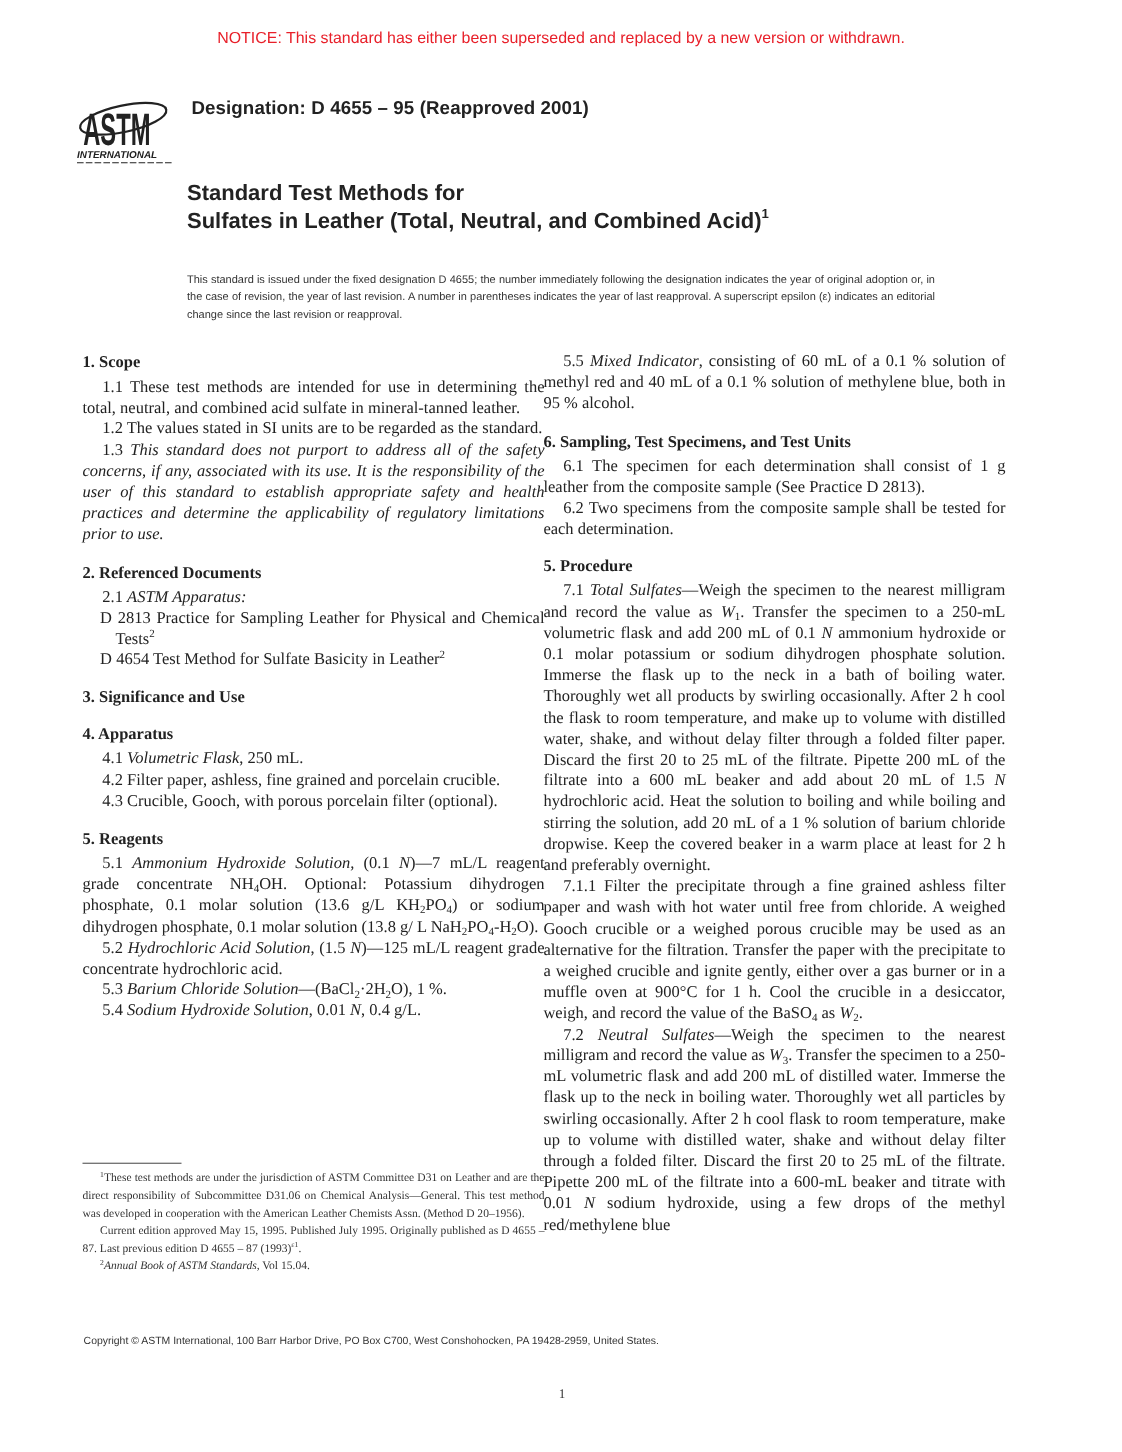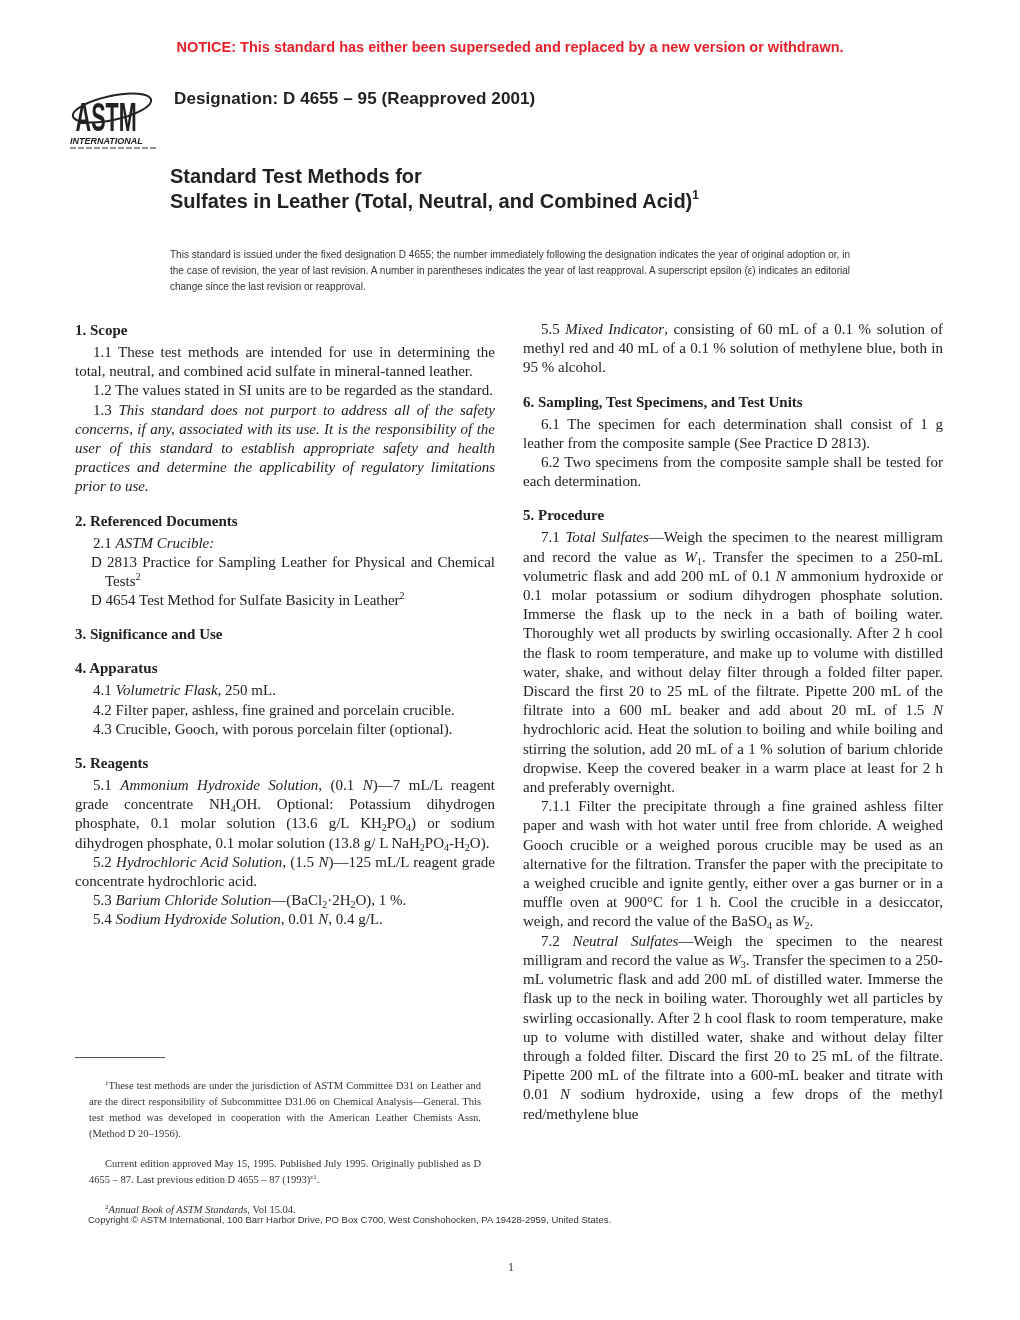--- a/index.html
+++ b/index.html
@@ -1,44 +1,44 @@
 <!DOCTYPE html>
 <html><head>
 <meta charset="utf-8">
 <style>
   html, body { margin: 0; padding: 0; background: #ffffff; }
   body { width: 1020px; height: 1320px; position: relative; overflow: hidden; color: #1a1a1a; }
 
-  #notice { position: absolute; top: 39px; left: 0; width: 1020px; text-align: center; color: #e8202a; font-family: "Liberation Sans", sans-serif; font-weight: bold; font-size: 14.5px; line-height: 17px; }
+  #notice { position: absolute; top: 27px; left: 0; width: 1020px; text-align: center; color: #e8202a; font-family: "Liberation Sans", sans-serif; font-weight: normal; font-size: 14.5px; line-height: 17px; }
 
   #logo { position: absolute; left: 66px; top: 74px; width: 96px; height: 80px; }
   #designation { position: absolute; left: 174px; top: 89px; font-family: "Liberation Sans", sans-serif; font-size: 17px; font-weight: bold; color: #222; letter-spacing: 0.1px; }
 
   #title { position: absolute; left: 170px; top: 164px; font-family: "Liberation Sans", sans-serif; font-weight: bold; font-size: 20px; line-height: 25px; color: #222; }
   #title sup { font-size: 12px; vertical-align: 9px; line-height: 0; }
 
   #issuance { position: absolute; left: 170px; top: 247px; width: 680px; font-family: "Liberation Sans", sans-serif; font-size: 10px; line-height: 16px; color: #333; text-align: justify; }
 
   .col { position: absolute; top: 320px; width: 420px; font-family: "Liberation Serif", serif; font-size: 15px; line-height: 19.2px; color: #222; }
   #col-left { left: 75px; }
-  #col-right { left: 523px; }
+  #col-right { left: 494px; }
   .col p { margin: 0; text-align: justify; text-indent: 18px; }
   .col h2 { margin: 0 0 3px 0; font-size: 15px; font-weight: bold; line-height: 20px; }
   .col .sec { margin-bottom: 14px; }
   .col .ref { text-indent: 0; padding-left: 30px; text-indent: -14px; margin-left: 0; }
   .col sub { font-size: 10px; vertical-align: -3px; line-height: 0; }
   .col sup { font-size: 10px; vertical-align: 6px; line-height: 0; }
   i { font-style: italic; }
 
   #footnote-rule { position: absolute; left: 75px; top: 1057px; width: 90px; height: 0; border-top: 1px solid #555; }
   #footnotes { position: absolute; left: 75px; top: 1064px; width: 420px; font-family: "Liberation Serif", serif; font-size: 10.5px; line-height: 16px; color: #333; }
-  #footnotes p { margin: 14px; text-align: justify; text-indent: 16px; }
+  #footnotes p { margin: 0; text-align: justify; text-indent: 16px; }
   #footnotes sup { font-size: 7px; vertical-align: 4px; line-height: 0; }
 
-  #copyright { position: absolute; left: 88px; top: 1214px; font-family: "Liberation Sans", sans-serif; font-size: 9.5px; color: #333; }
+  #copyright { position: absolute; left: 76px; top: 1214px; font-family: "Liberation Sans", sans-serif; font-size: 9.5px; color: #333; }
   #page-number { position: absolute; left: 508px; top: 1260px; font-family: "Liberation Serif", serif; font-size: 12px; color: #333; }
 </style>
 </head>
 <body>
 
 <div id="notice">
   <div>NOTICE: This standard has either been superseded and replaced by a new version or withdrawn.</div>
 </div>
 
 <div id="logo">
@@ -64,21 +64,21 @@
 <div id="col-left" class="col">
   <div class="sec">
     <h2>1.  Scope</h2>
     <p>1.1  These test methods are intended for use in determining the total, neutral, and combined acid sulfate in mineral-tanned leather.</p>
     <p>1.2  The values stated in SI units are to be regarded as the standard.</p>
     <p><span>1.3 </span><i>This standard does not purport to address all of the safety concerns, if any, associated with its use. It is the responsibility of the user of this standard to establish appropriate safety and health practices and determine the applicability of regulatory limitations prior to use.</i></p>
   </div>
 
   <div class="sec">
     <h2>2.  Referenced Documents</h2>
-    <p><span>2.1 </span><i>ASTM Crucible:</i></p>
+    <p><span>2.1 </span><i>ASTM Apparatus:</i></p>
     <p class="ref"><span>D 2813 Practice for Sampling Leather for Physical and Chemical Tests</span><sup>2</sup></p>
     <p class="ref"><span>D 4654 Test Method for Sulfate Basicity in Leather</span><sup>2</sup></p>
   </div>
 
   <div class="sec">
     <h2>3.  Significance and Use</h2>
   </div>
 
   <div class="sec">
     <h2>4.  Apparatus</h2>

